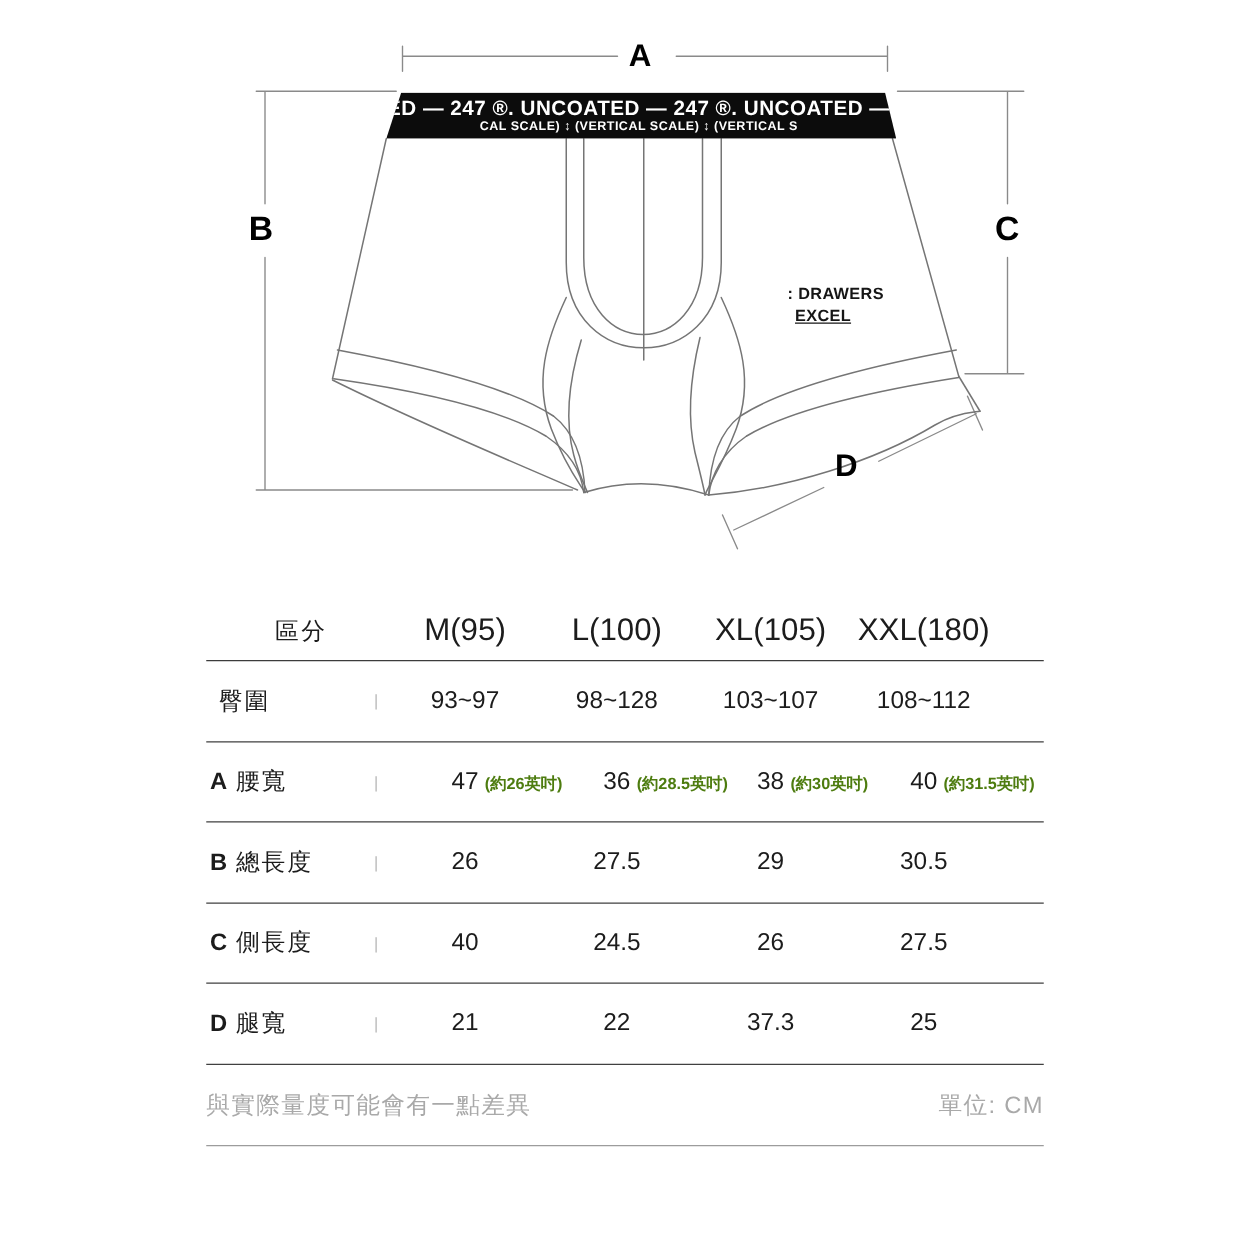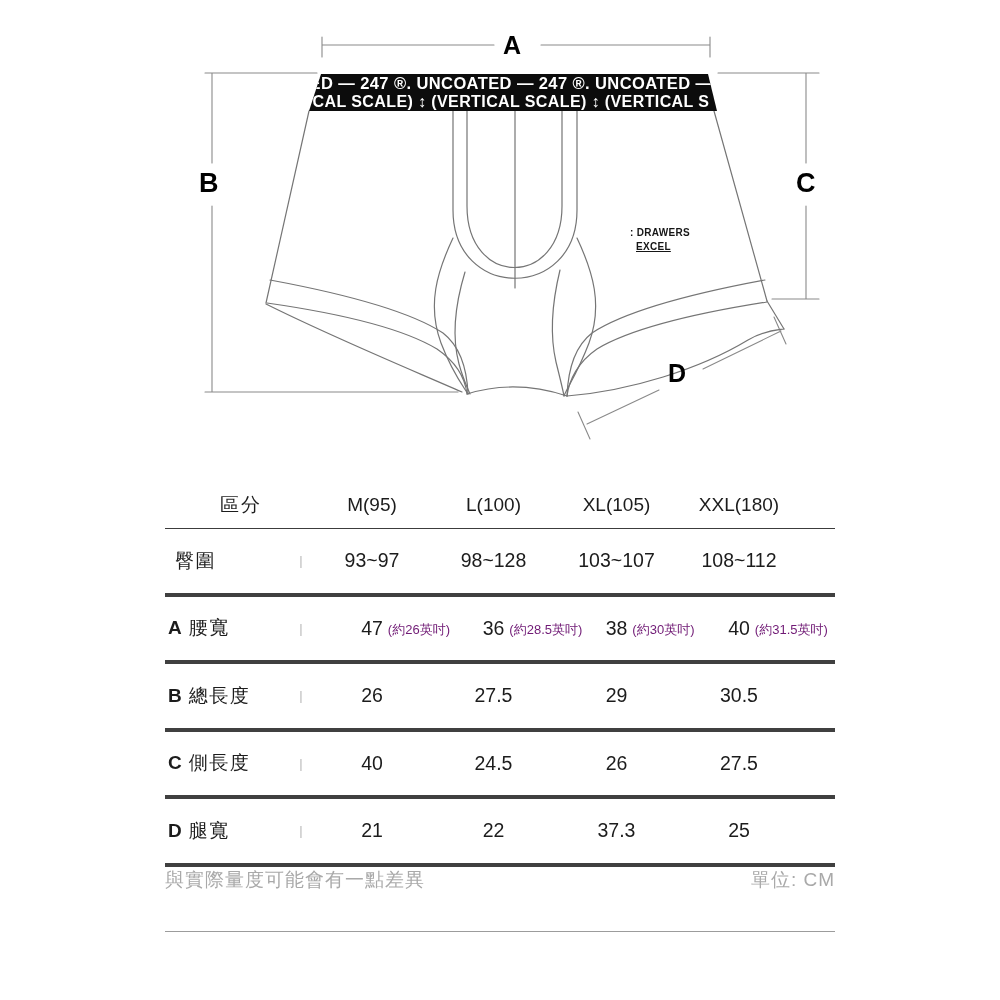--- a/index.html
+++ b/index.html
@@ -10,45 +10,45 @@
   .diagram{position:absolute;left:0;top:0;width:1000px;height:470px;}
   .diagram svg{position:absolute;left:0;top:0;}
   .waistband{
     position:absolute;left:305px;top:74px;width:412px;height:37px;
     background:#0c0c0c;color:#fff;
     clip-path:polygon(16px 0,403px 0,412px 37px,4px 37px);
     display:flex;flex-direction:column;align-items:center;justify-content:center;
     overflow:hidden;
   }
   .band-l1{font-size:16.5px;font-weight:700;white-space:nowrap;letter-spacing:.4px;line-height:1.12;}
-  .band-l2{font-size:16px;font-weight:700;white-space:nowrap;letter-spacing:.4px;line-height:1.12;}
-  .drawers-label{position:absolute;left:630px;top:226px;font-size:10px;font-weight:700;
+  .band-l2{font-size:10px;font-weight:700;white-space:nowrap;letter-spacing:.4px;line-height:1.12;}
+  .drawers-label{position:absolute;left:630px;top:226px;font-size:13px;font-weight:700;
     letter-spacing:.3px;line-height:1.35;color:#161616;}
   .drawers-label .l2{padding-left:6px;text-decoration:underline;}
   .dim-letter{position:absolute;font-weight:700;color:#000;font-size:25px;}
   .dim-a{left:503px;top:31px;}
   .dim-b{left:199px;top:168px;font-size:27px;}
   .dim-c{left:796px;top:168px;font-size:27px;}
   .dim-d{left:668px;top:359px;}
 
   
   .size-table{position:absolute;left:165px;top:481px;width:670px;}
   .t-row{display:grid;grid-template-columns:125px 22px 120px 123px 123px 122px 35px;
-    align-items:center;height:63.5px;border-bottom:4px solid #404040;}
+    align-items:center;height:63.5px;border-bottom:1px solid #404040;}
   .t-row.header{height:47px;border-bottom:1.6px solid #3c3c3c;}
   .c-label{font-size:19px;letter-spacing:1.5px;padding-left:3px;white-space:nowrap;}
   .header .c-label{padding-left:27px;letter-spacing:2px;text-align:center;}
   .row-letter{font-weight:700;margin-right:7px;letter-spacing:0;}
-  .c-head{font-size:19px;text-align:center;white-space:nowrap;}
+  .c-head{font-size:25px;text-align:center;white-space:nowrap;}
   .tick{color:#b8b8b8;font-size:13px;text-align:center;font-weight:400;}
   .val{text-align:center;font-size:19.5px;}
   .numwrap{position:relative;display:inline-block;}
   .paren{position:absolute;left:calc(100% + 5px);bottom:1px;font-size:13px;
-    font-weight:400;white-space:nowrap;color:#701a75;text-align:right;}
-  .t-footer{display:flex;justify-content:space-between;height:64px;
+    font-weight:700;white-space:nowrap;color:#4d7c0f;text-align:right;}
+  .t-footer{display:flex;justify-content:space-between;align-items:center;height:64px;
     border-bottom:1px solid #9c9c9c;color:#a9a9a9;font-size:19px;letter-spacing:1px;}
 </style>
 </head>
 <body>
 
 <div class="canvas">
 
   <div class="diagram">
     <svg width="1000" height="470" viewBox="0 0 1000 470">
       <g stroke="#8a8a8a" stroke-width="1.1" fill="none" stroke-linecap="round">

